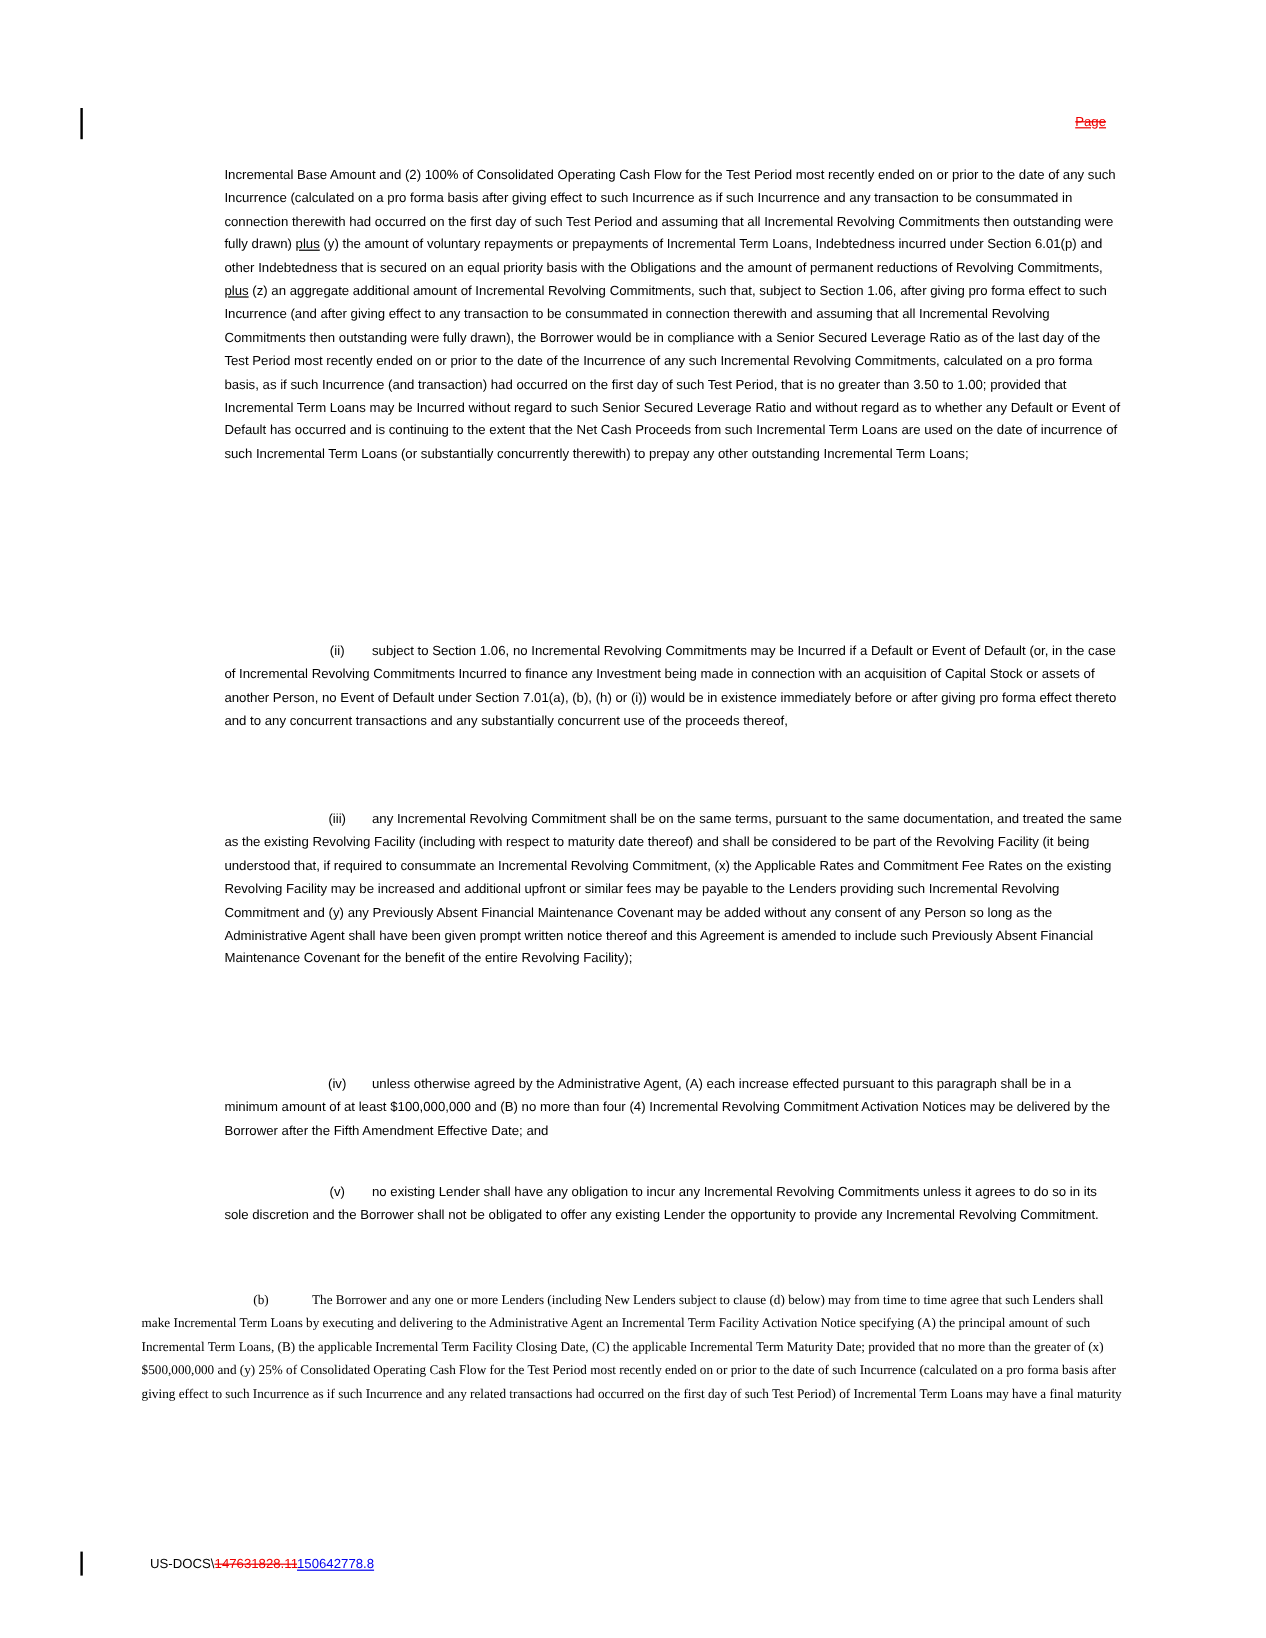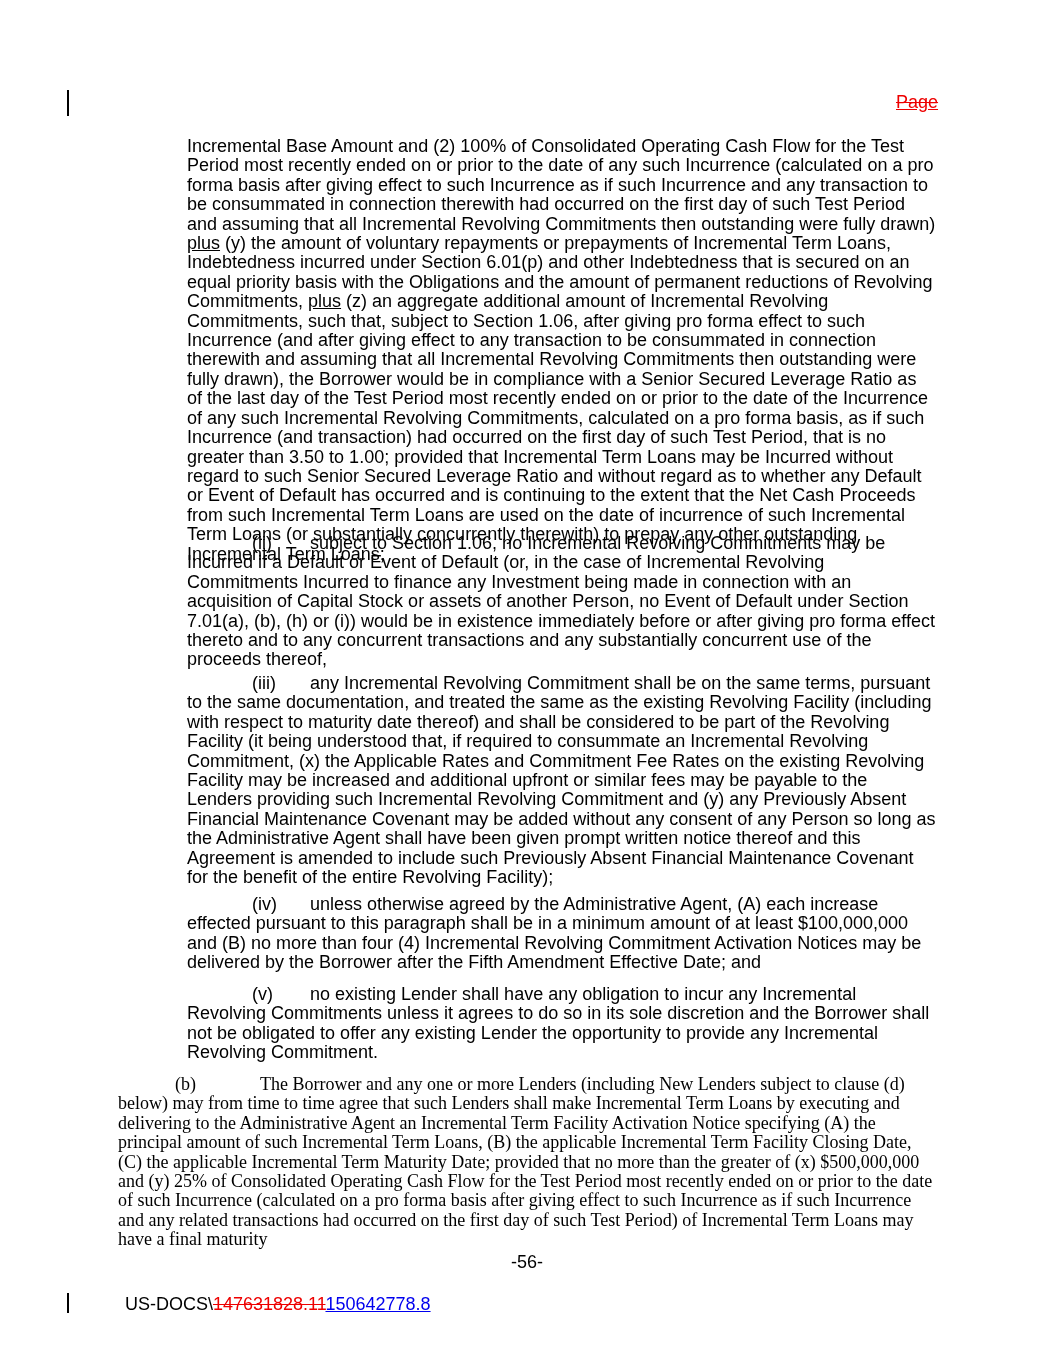--- a/index.html
+++ b/index.html
@@ -2,21 +2,21 @@
 <html style="--deleted-red: #ee0000; --inserted-blue: #0000ee; --text: #000000; --background: #ffffff;"><head>
 <meta charset="utf-8">
 <style>
   html, body { margin: 0; padding: 0; background: #ffffff; }
   .page {
     position: relative;
     width: 1055px;
     height: 1365px;
     background: var(--background, #ffffff);
     font-family: "Liberation Sans", "DejaVu Sans", sans-serif;
-    font-size: 18px;
+    font-size: 11px;
     line-height: 19.4px;
     color: var(--text, #000000);
     overflow: hidden;
   }
   .change-bar {
     position: absolute;
     left: 67px;
     width: 2px;
     background: #000;
   }
@@ -36,20 +36,21 @@
     width: 749px;
     text-align: left;
     word-spacing: normal;
   }
   .hang { text-indent: 65px; }
   .plabel {
     display: inline-block;
     text-indent: 0;
     width: 58px;
     vertical-align: baseline;
+    text-align: center;
   }
   .para-b {
     left: 118px;
     width: 818px;
     text-indent: 57px;
     font-family: Liberation Serif, serif;
   }
   .para-b .plabel { width: 85px; }
   .u { text-decoration: underline; }
   .page-number {
@@ -91,19 +92,18 @@
   <div class="para hang" style="top:534px"><span class="plabel">(ii)</span><span>subject to Section 1.06, no Incremental Revolving Commitments may be Incurred if a Default or Event of Default (or, in the case of Incremental Revolving Commitments Incurred to finance any Investment being made in connection with an acquisition of Capital Stock or assets of another Person, no Event of Default under Section 7.01(a), (b), (h) or (i)) would be in existence immediately before or after giving pro forma effect thereto and to any concurrent transactions and any substantially concurrent use of the proceeds thereof,</span></div>
 
   <div class="para hang" style="top:674px"><span class="plabel">(iii)</span><span>any Incremental Revolving Commitment shall be on the same terms, pursuant to the same documentation, and treated the same as the existing Revolving Facility (including with respect to maturity date thereof) and shall be considered to be part of the Revolving Facility (it being understood that, if required to consummate an Incremental Revolving Commitment, (x) the Applicable Rates and Commitment Fee Rates on the existing Revolving Facility may be increased and additional upfront or similar fees may be payable to the Lenders providing such Incremental Revolving Commitment and (y) any Previously Absent Financial Maintenance Covenant may be added without any consent of any Person so long as the Administrative Agent shall have been given prompt written notice thereof and this Agreement is amended to include such Previously Absent Financial Maintenance Covenant for the benefit of the entire Revolving Facility);</span></div>
 
   <div class="para hang" style="top:895px"><span class="plabel">(iv)</span><span>unless otherwise agreed by the Administrative Agent, (A) each increase effected pursuant to this paragraph shall be in a minimum amount of at least $100,000,000 and (B) no more than four (4) Incremental Revolving Commitment Activation Notices may be delivered by the Borrower after the Fifth Amendment Effective Date; and</span></div>
 
   <div class="para hang" style="top:985px"><span class="plabel">(v)</span><span>no existing Lender shall have any obligation to incur any Incremental Revolving Commitments unless it agrees to do so in its sole discretion and the Borrower shall not be obligated to offer any existing Lender the opportunity to provide any Incremental Revolving Commitment.</span></div>
 
   <div class="para para-b" style="top:1075px"><span class="plabel">(b)</span><span>The Borrower and any one or more Lenders (including New Lenders subject to clause (d) below) may from time to time agree that such Lenders shall make Incremental Term Loans by executing and delivering to the Administrative Agent an Incremental Term Facility Activation Notice specifying (A) the principal amount of such Incremental Term Loans, (B) the applicable Incremental Term Facility Closing Date, (C) the applicable Incremental Term Maturity Date; provided that no more than the greater of (x) $500,000,000 and (y) 25% of Consolidated Operating Cash Flow for the Test Period most recently ended on or prior to the date of such Incurrence (calculated on a pro forma basis after giving effect to such Incurrence as if such Incurrence and any related transactions had occurred on the first day of such Test Period) of Incremental Term Loans may have a final maturity</span></div>
 
-  <div class="page-number">-56-</div>
 
   <div class="doc-footer"><span>US-DOCS\</span><span class="del">147631828.11</span><span class="ins">150642778.8</span></div>
 
   <div class="change-bar bar-bottom"></div>
 
 </div>
 
 </body></html>

